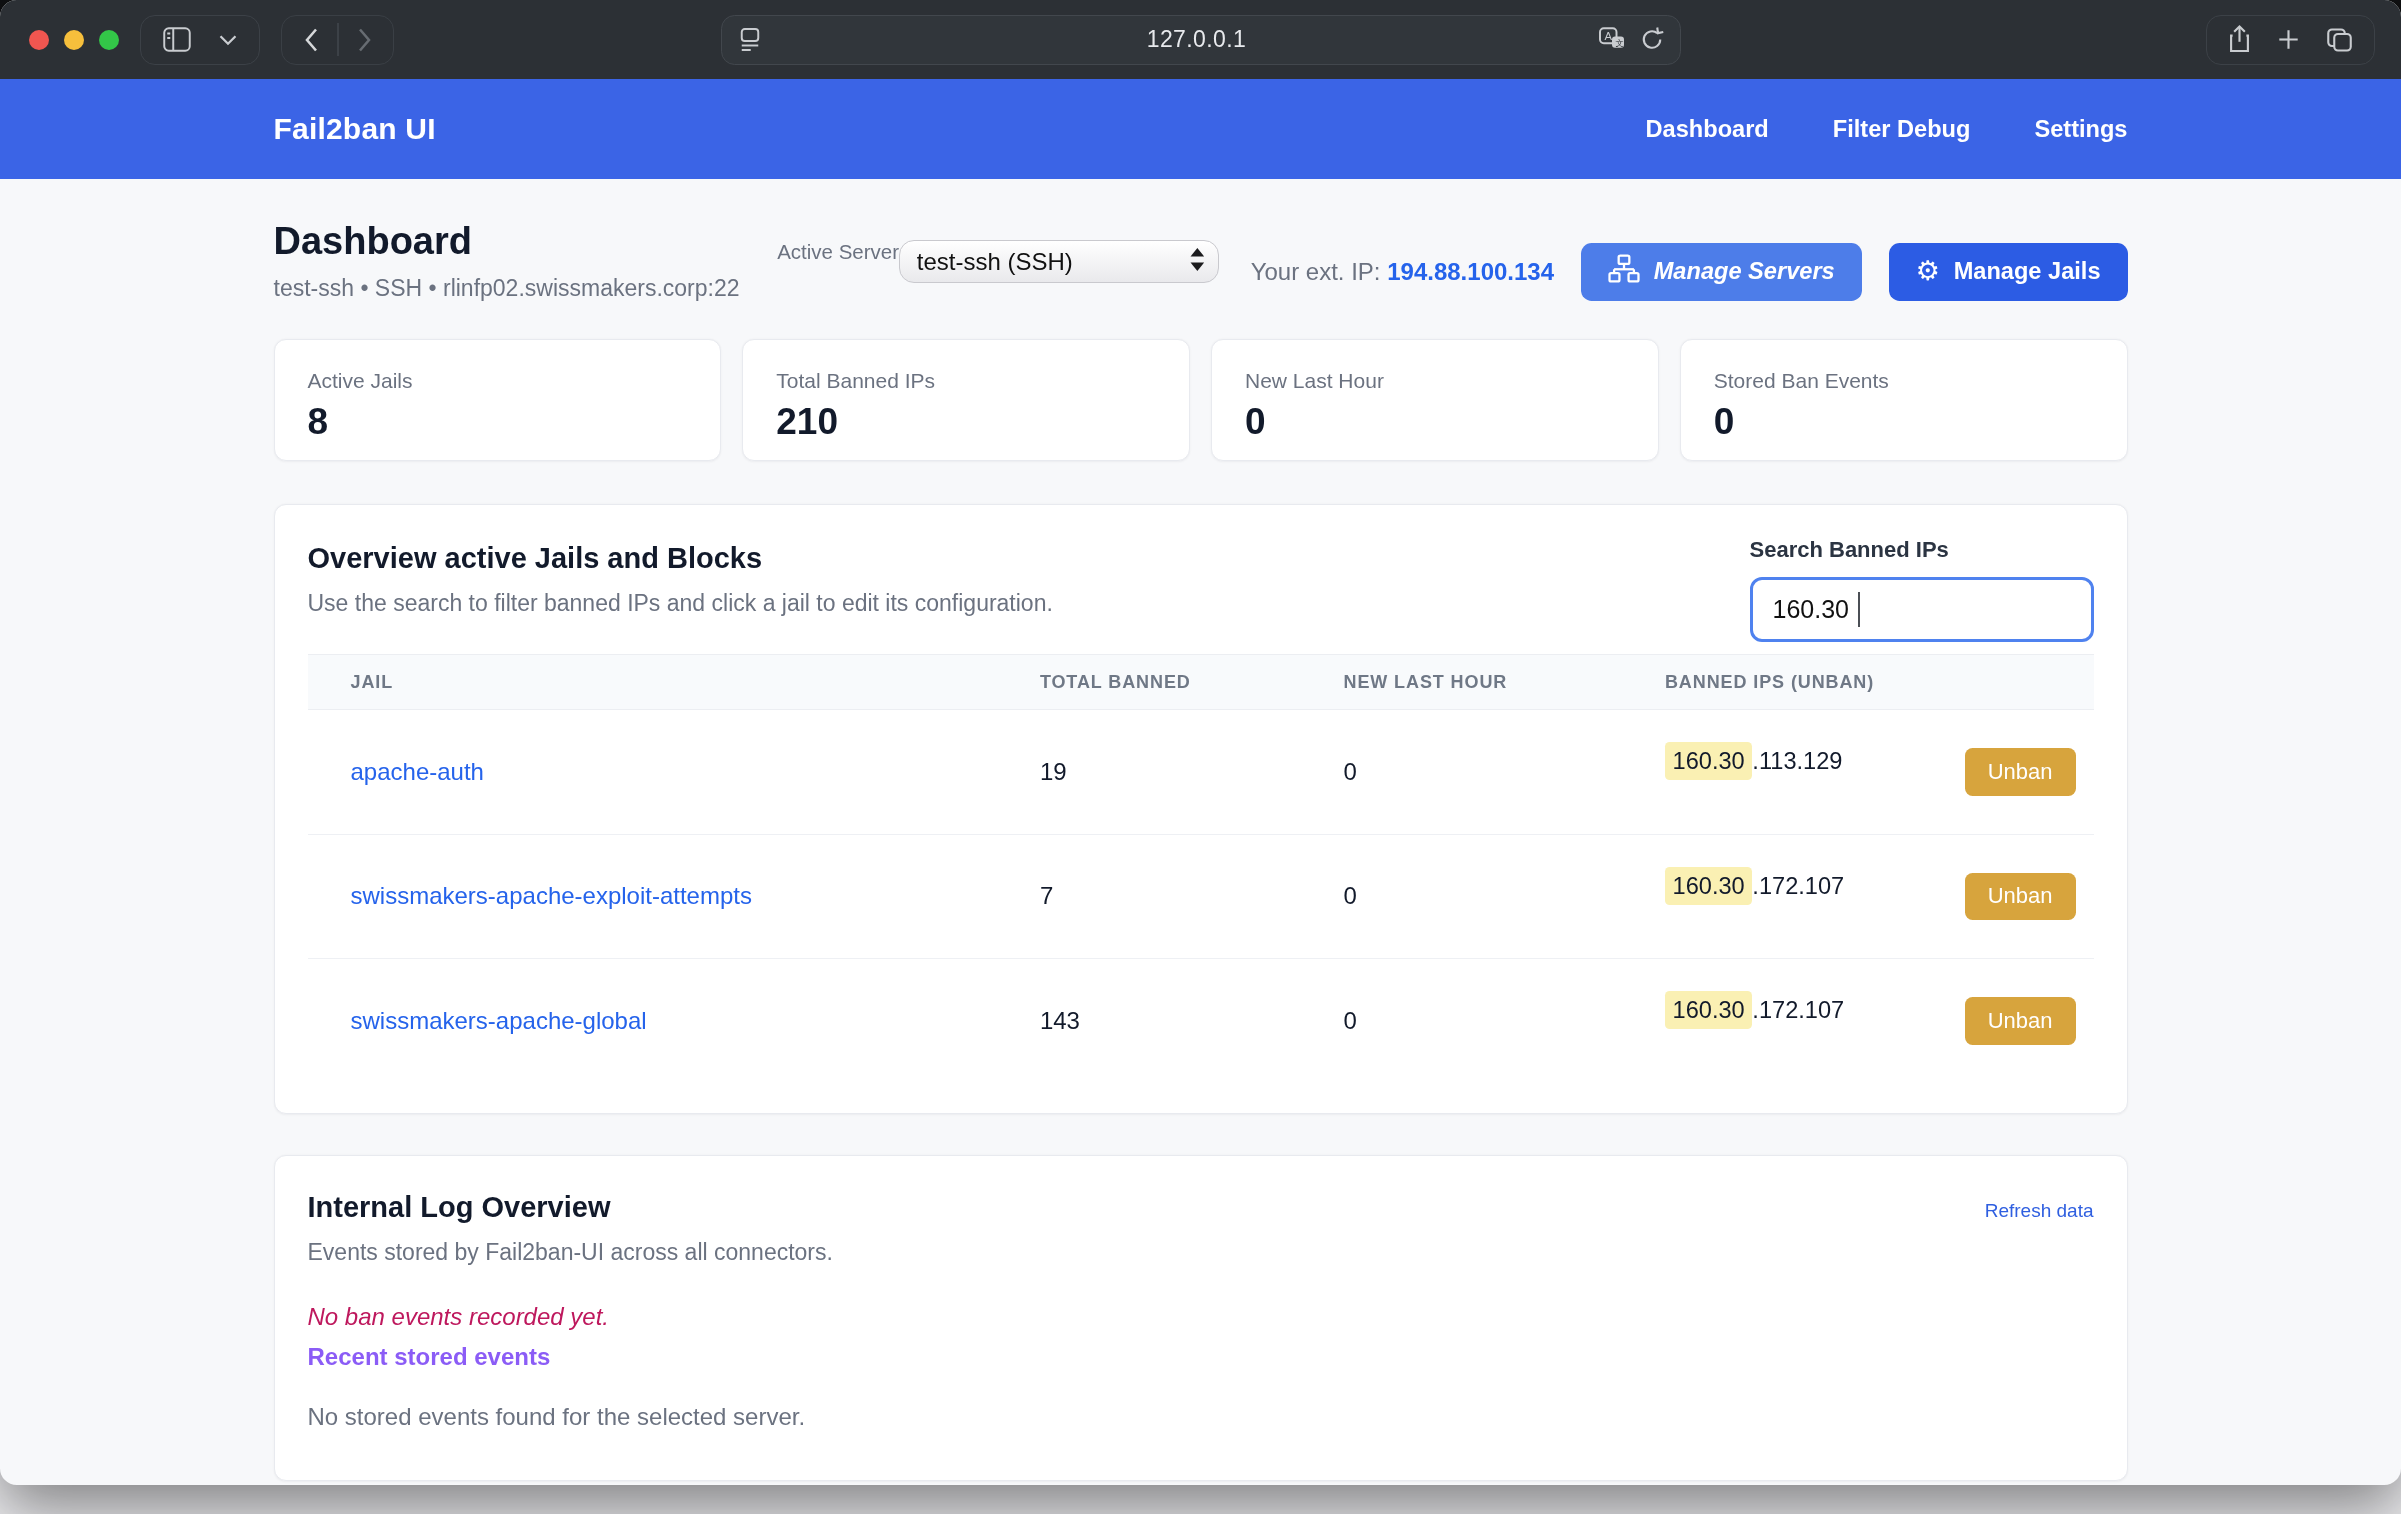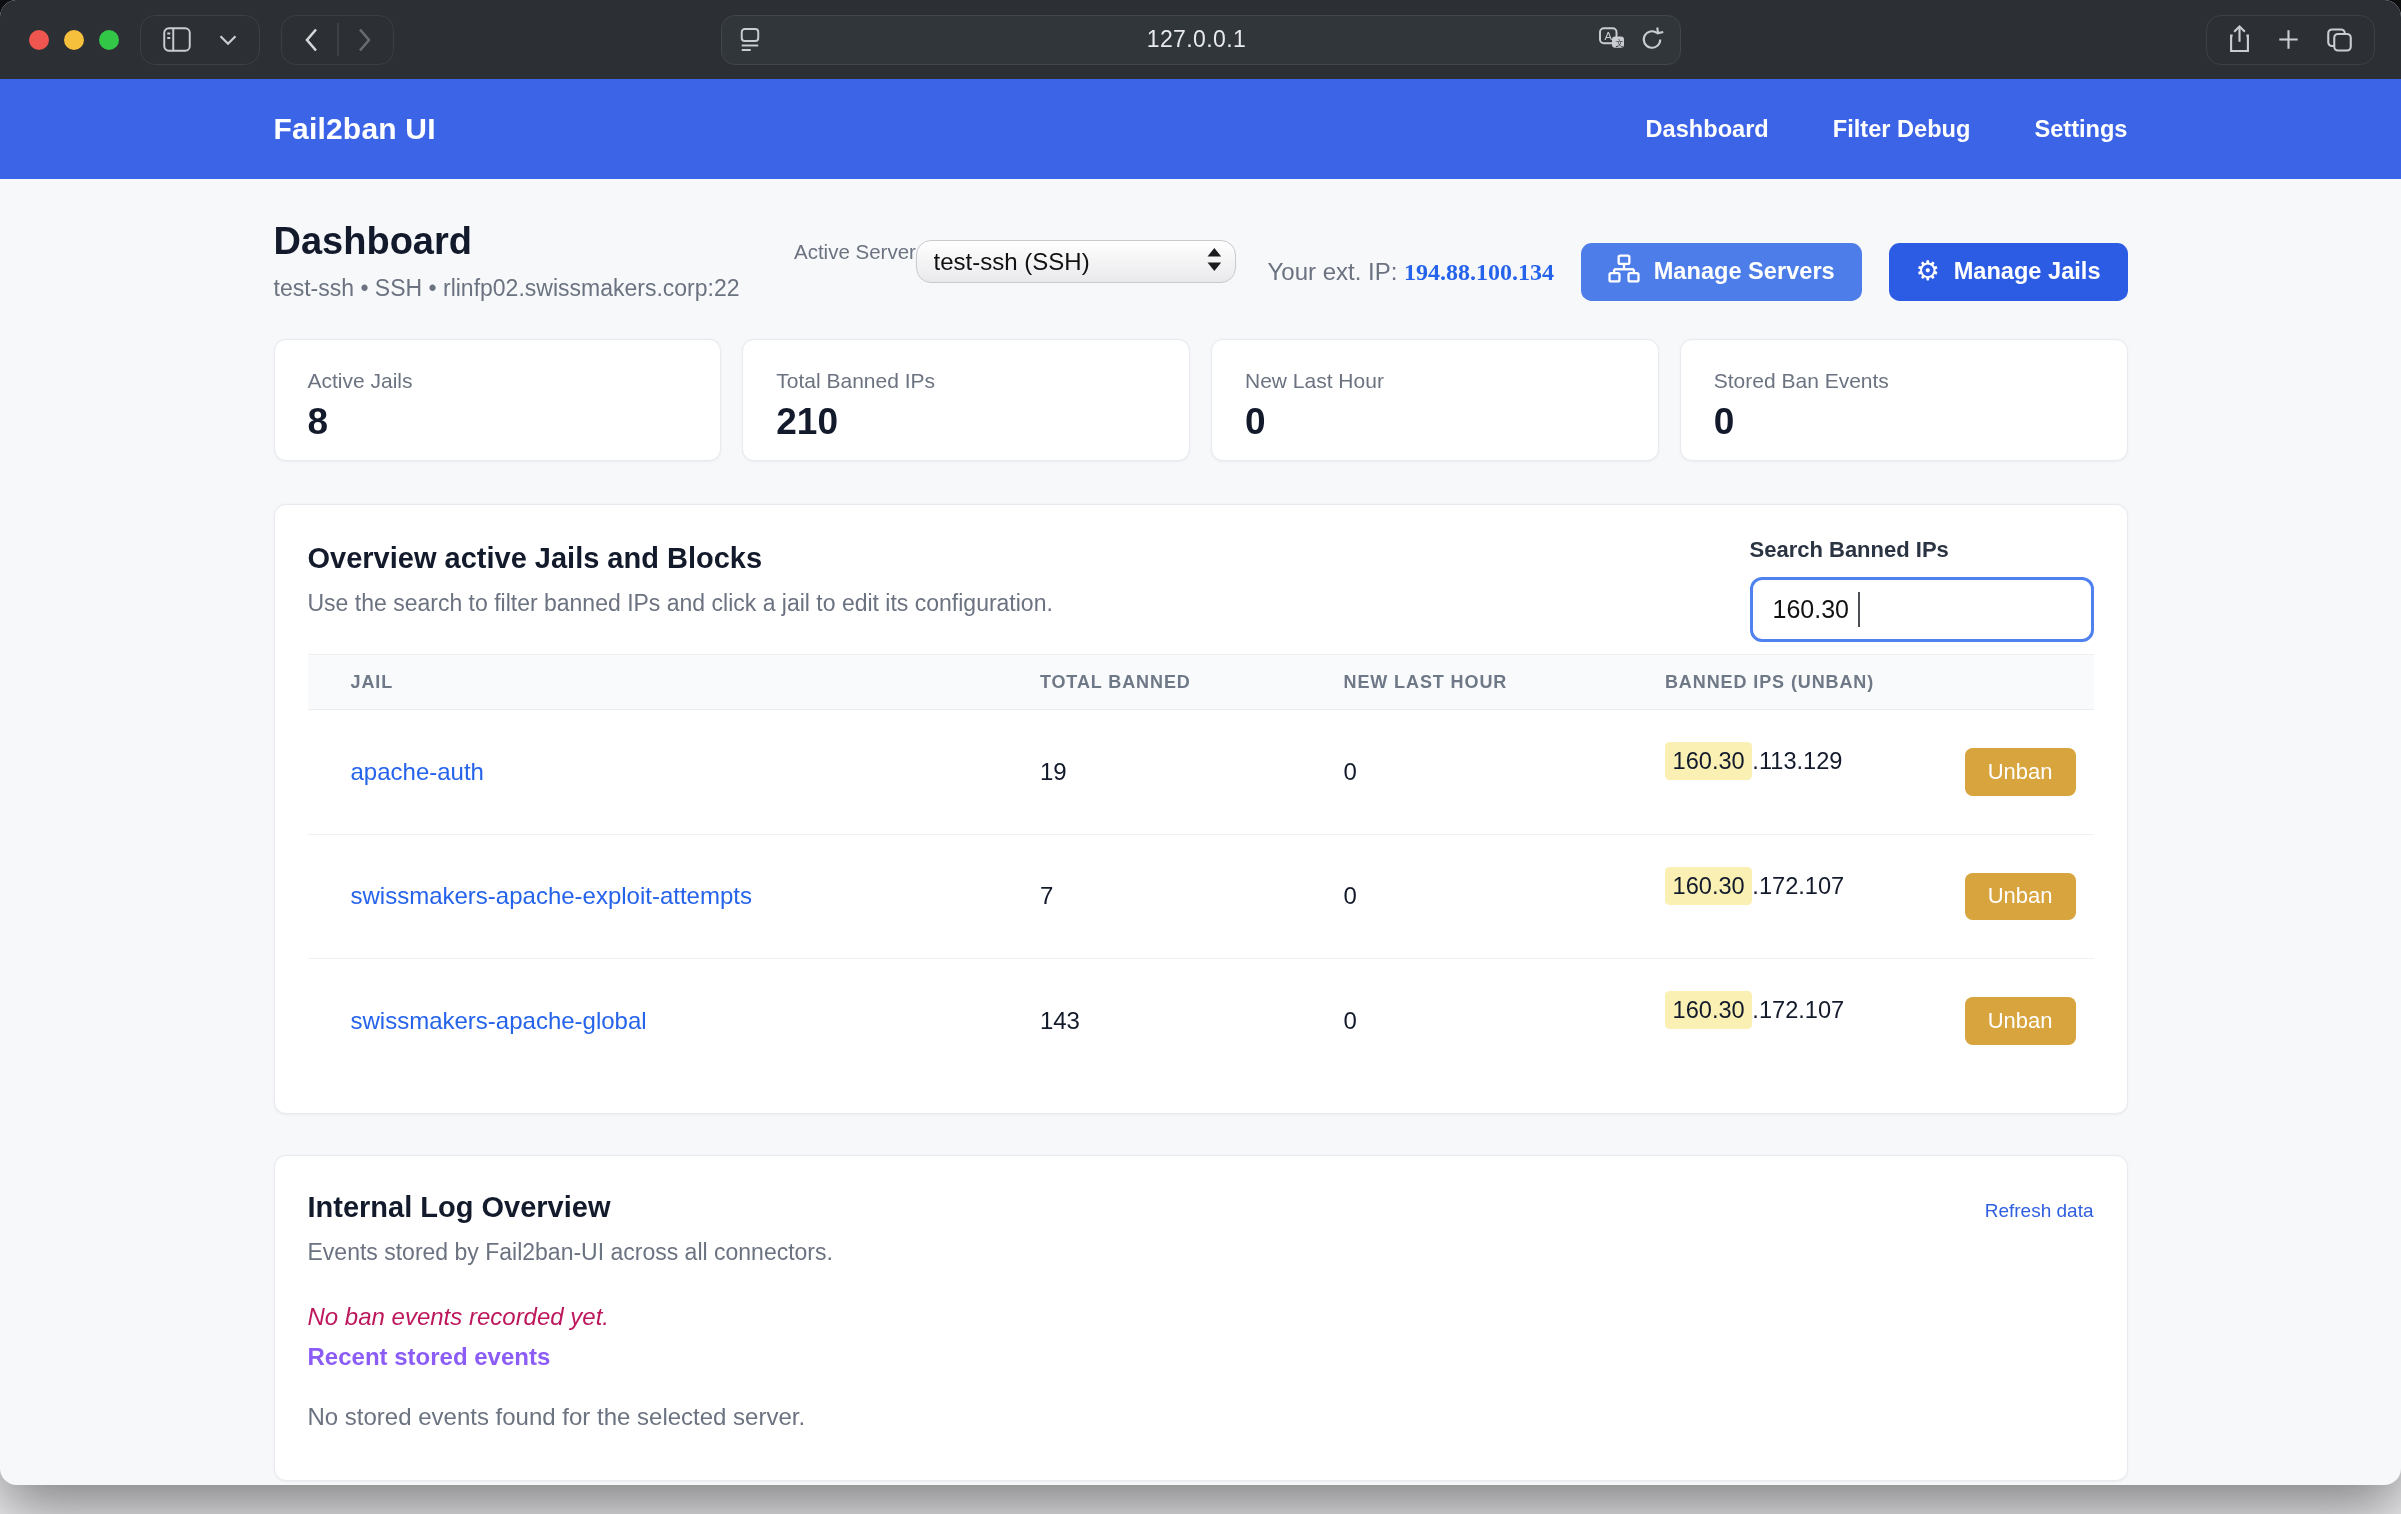--- a/index.html
+++ b/index.html
@@ -70,27 +70,27 @@
   .server-label { font-size:20.5px; color:#6b7280; margin-bottom:7.6px; }
   .select-wrap { position:relative; width:320px; }
   .select-wrap select {
     width:100%; height:43px; font-size:24px; color:#111; padding:0 53px 0 16.7px;
     border:1.5px solid #c9c9ce; border-radius:15px;
     background:linear-gradient(#ffffff,#e9e9ec);
     appearance:none; -webkit-appearance:none; font-family:inherit;
   }
   .select-arrows { position:absolute; right:13.7px; top:50%; transform:translateY(-50%); pointer-events:none; }
   .ext-ip { font-size:24px; color:#6b7280; margin-top:21px; }
-  .ext-ip .ip { color:#2563eb; font-weight:600;font-family:Liberation Serif, serif; }
+  .ext-ip .ip { color:#2563eb; font-weight:600; }
   .btn {
     display:flex; align-items:center; gap:13.7px; height:58px; padding:0 27px;
     border:none; border-radius:10.7px; color:#fff; font-size:23.6px; font-weight:600;
     cursor:pointer; margin-top:21px; font-family:inherit;
   }
-  .btn.servers { background:#4d7de9; }
+  .btn.servers { background:#4d7de9;font-style:italic; }
   .btn.jails { background:#2c5ce4; }
   .gear-glyph { font-size:27px; line-height:1; }
 
   
   .stats { display:grid; grid-template-columns:repeat(4,1fr); gap:21px; margin-top:37px; }
   .stat-card {
     background:#fff; border:0.8px solid #e8eaef; border-radius:12px;
     padding:29px 33px; height:122px;
     box-shadow:0 0.8px 2.3px rgba(16,24,40,.05);
   }

